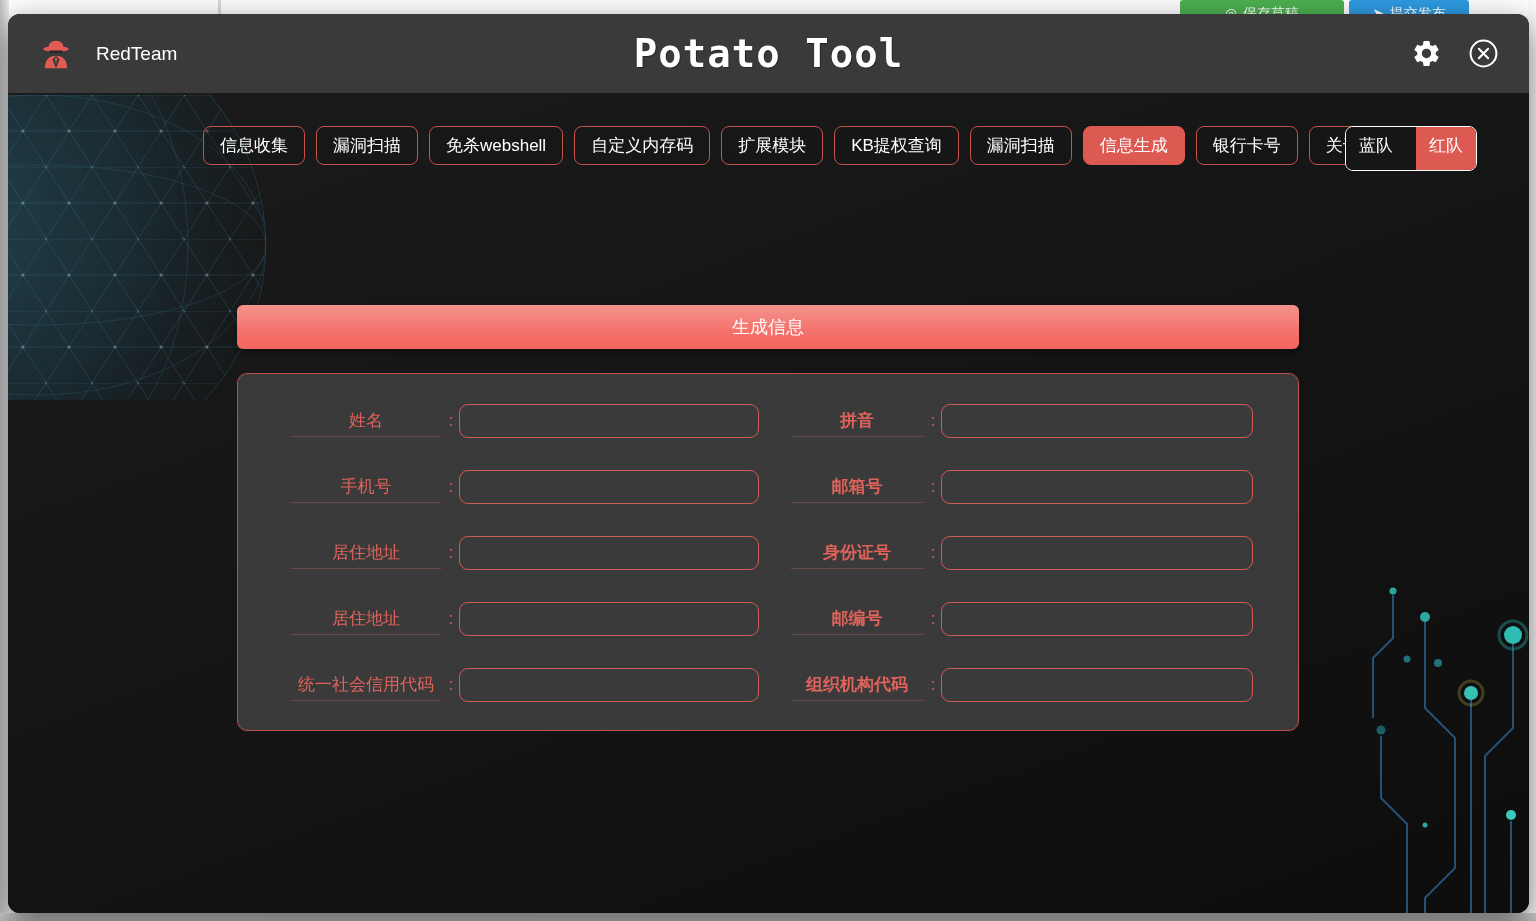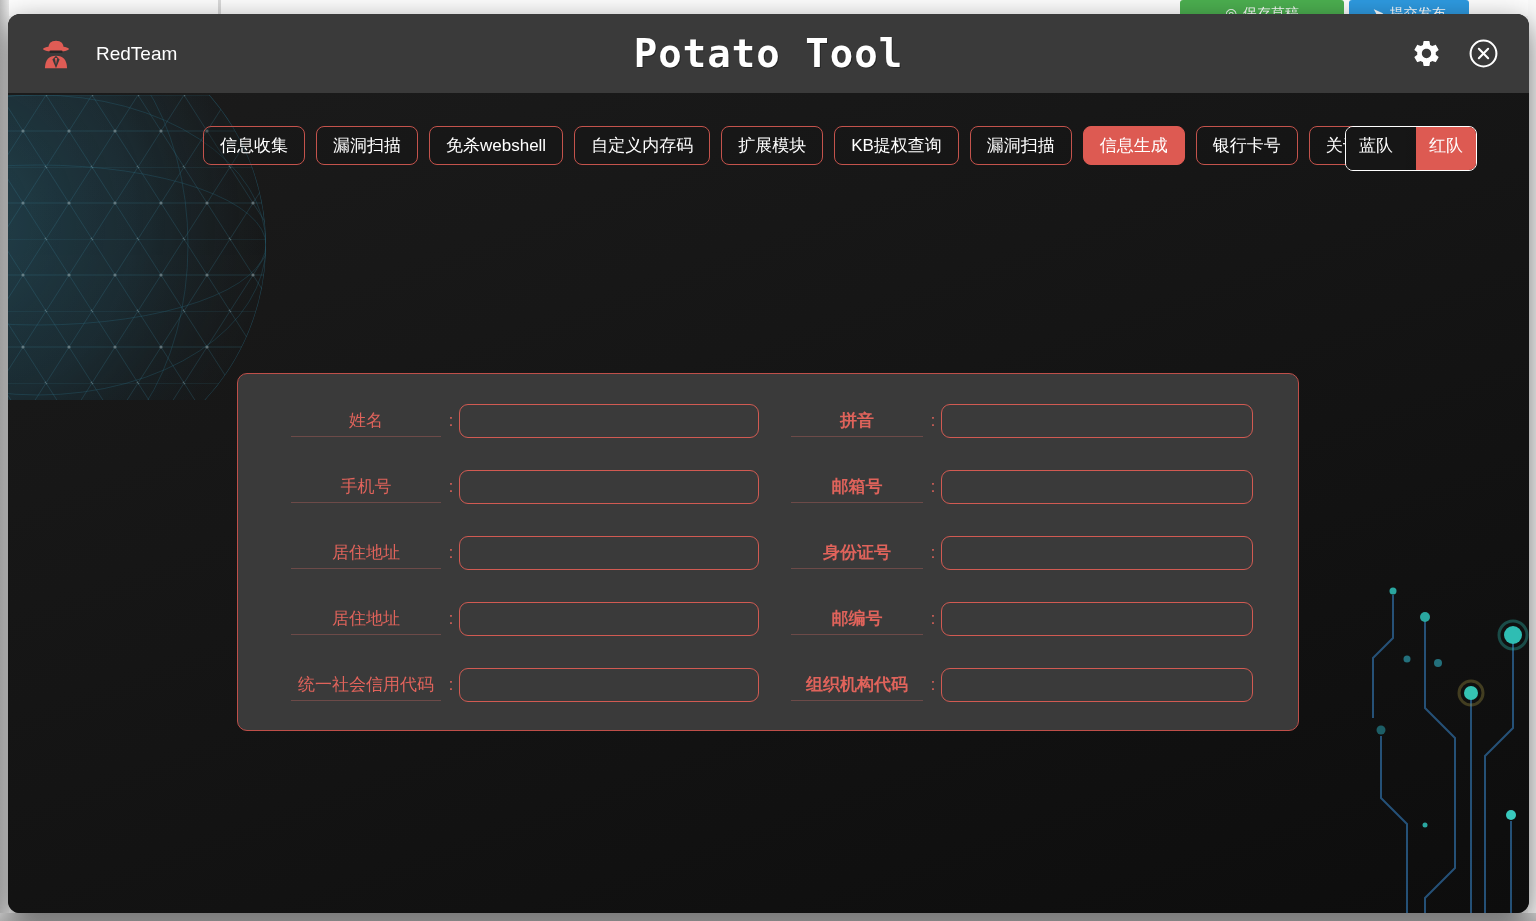--- a/index.html
+++ b/index.html
@@ -197,20 +197,21 @@
       <div class="tab active">信息生成</div>
       <div class="tab">银行卡号</div>
       <div class="tab">关于</div>
     </div>
 
     <div class="team-toggle">
       <div class="team-seg blue">蓝队</div>
       <div class="team-seg red">红队</div>
     </div>
 
+    <button class="generate-btn">生成信息</button>
 
     <div class="form-panel">
 
       <div class="field-row col-left">
         <span class="flabel">姓名</span>
         <span class="colon">:</span>
         <input class="finput" value="" style="">
       </div>
       <div class="field-row col-right">
         <span class="flabel">拼音</span>

